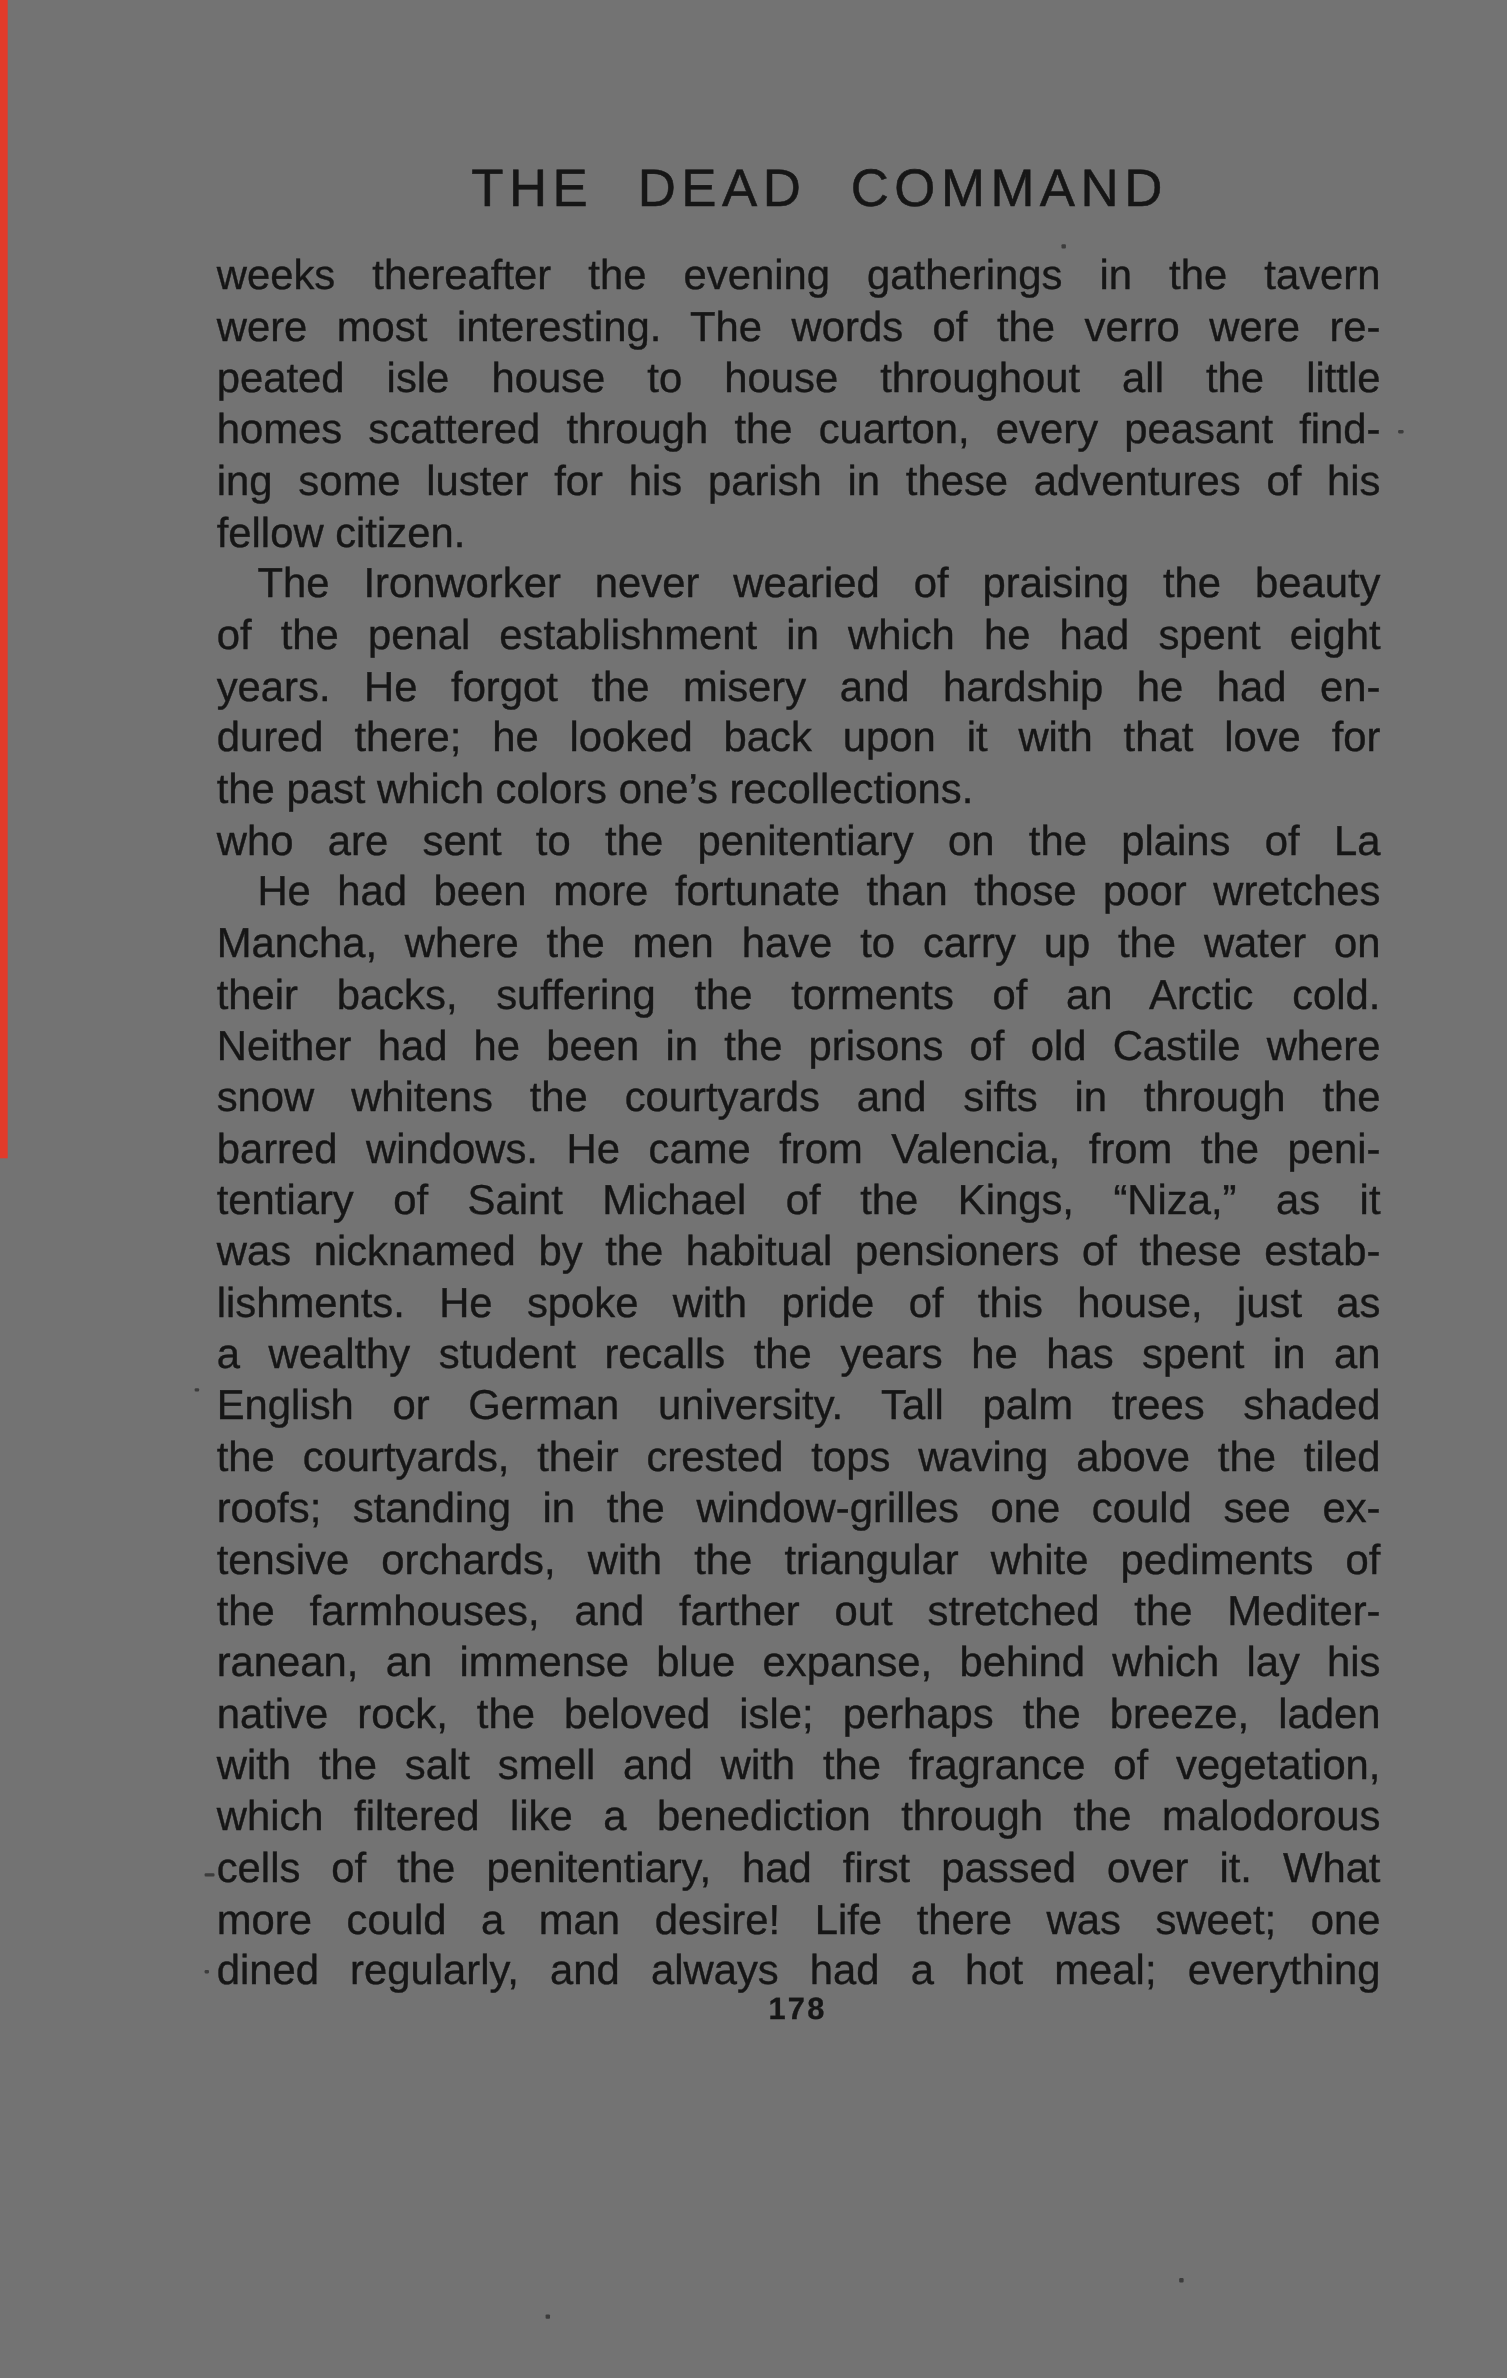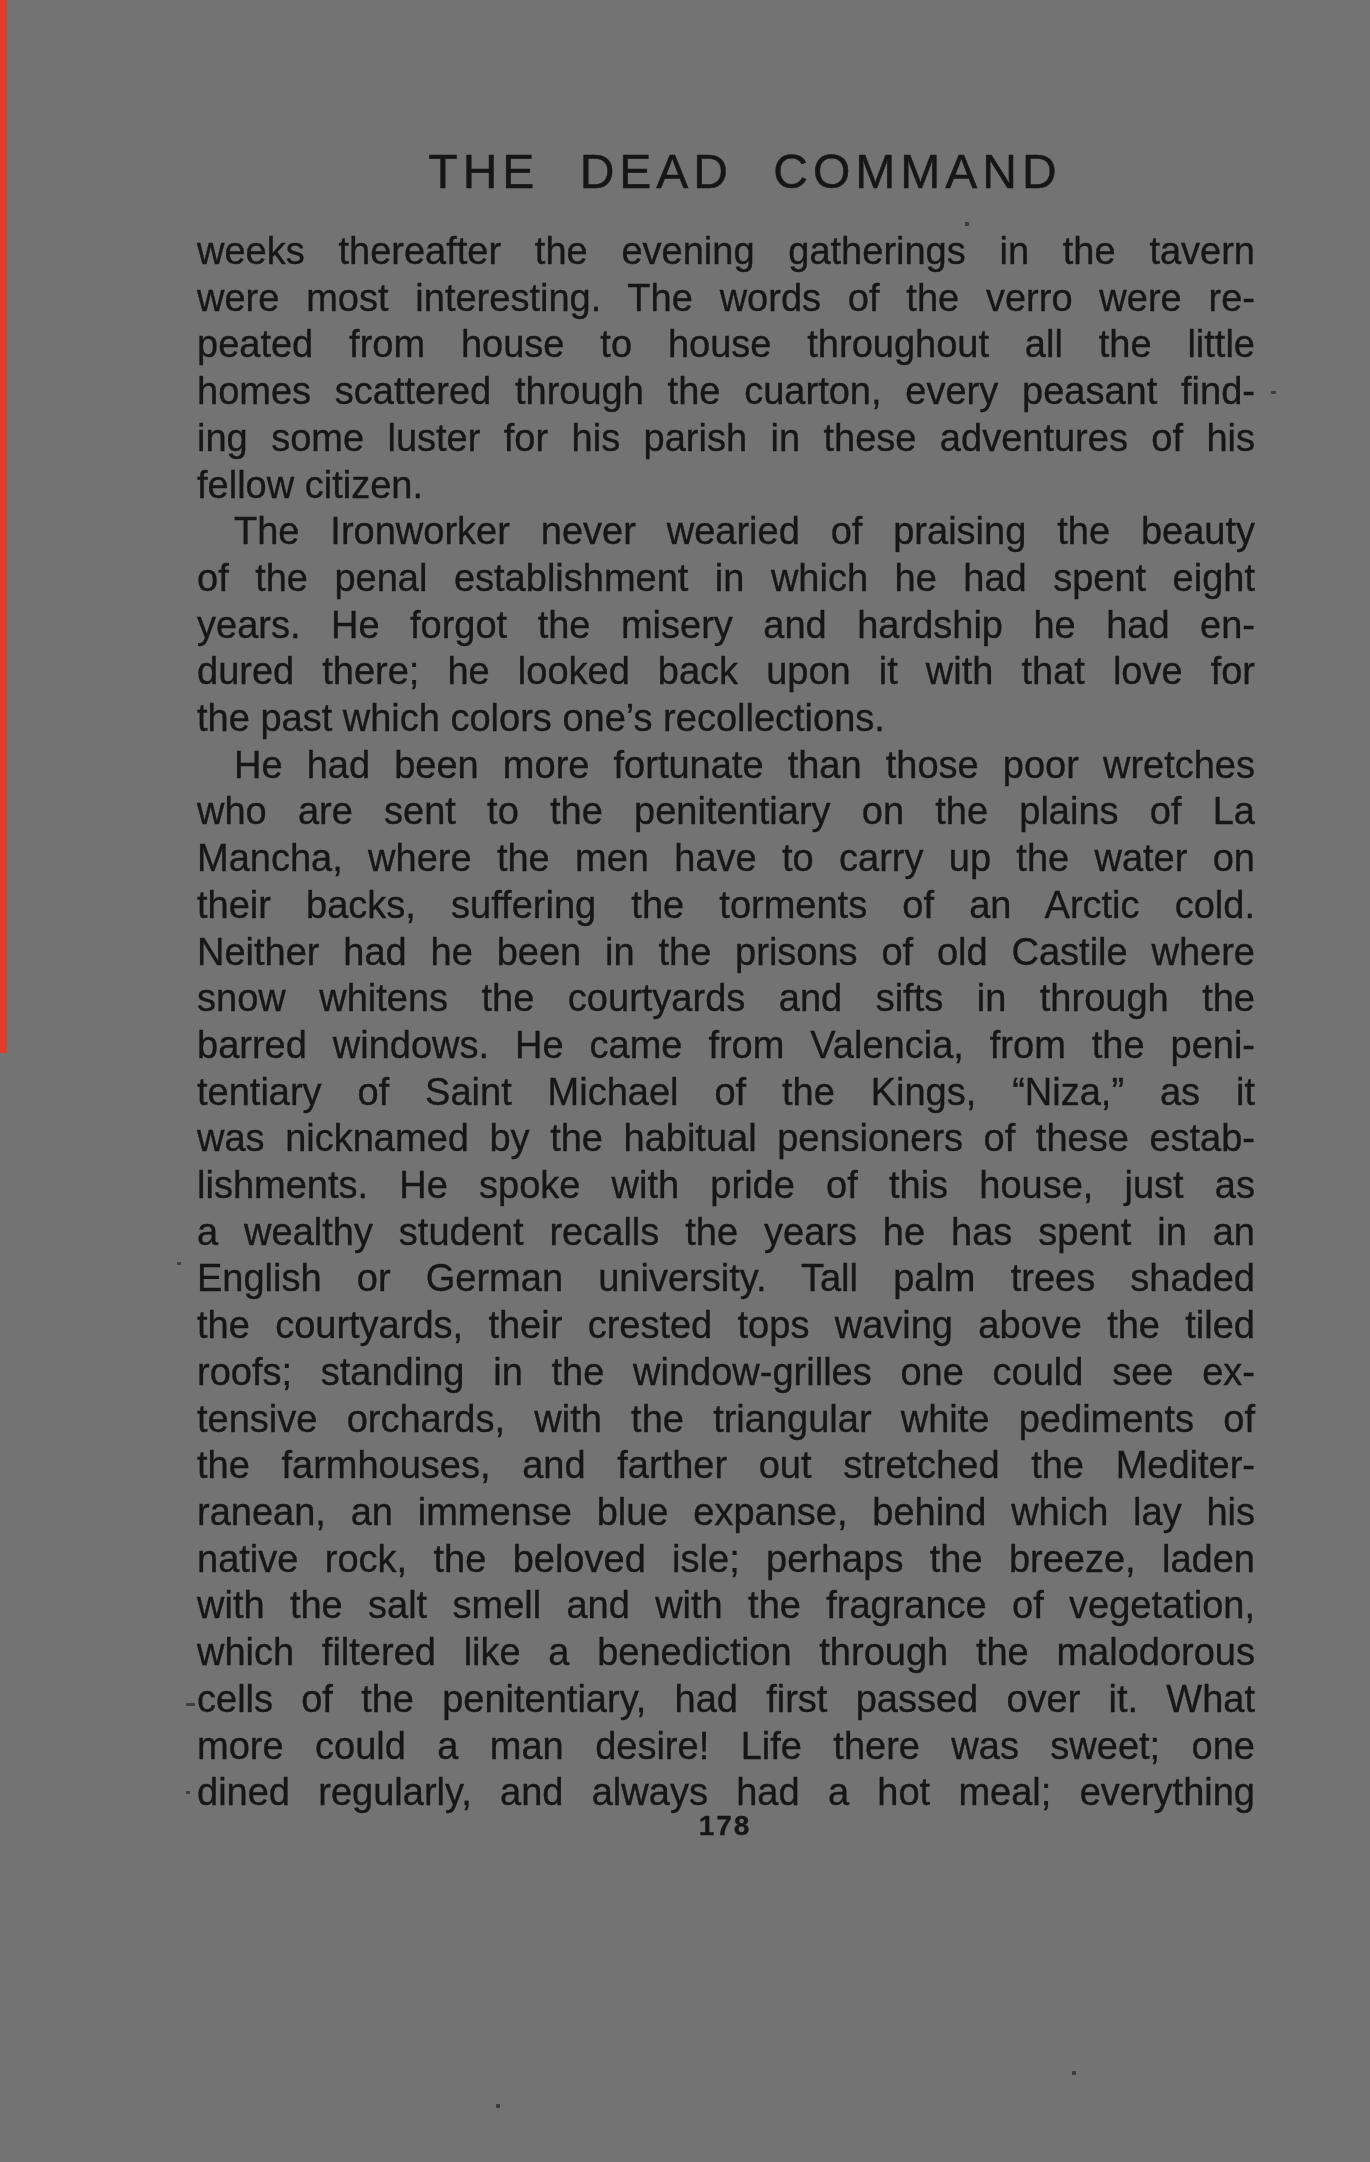--- a/index.html
+++ b/index.html
@@ -68,31 +68,31 @@
 </style>
 </head>
 <body>
 
 <div class="page">
   <div class="red-strip" style="background: rgb(226, 59, 43);"></div>
   <h1 class="title">THE DEAD COMMAND</h1>
   <div class="body-text" id="body-text">
       <div class="line">weeks thereafter the evening gatherings in the tavern</div>
       <div class="line">were most interesting.  The words of the verro were re-</div>
-      <div class="line">peated from house to house throughout all the little</div>
+      <div class="line">peated isle house to house throughout all the little</div>
       <div class="line">homes scattered through the cuarton, every peasant find-</div>
       <div class="line">ing some luster for his parish in these adventures of his</div>
       <div class="line no-j">fellow citizen.</div>
       <div class="line ind">The Ironworker never wearied of praising the beauty</div>
       <div class="line">of the penal establishment in which he had spent eight</div>
       <div class="line">years.  He forgot the misery and hardship he had en-</div>
       <div class="line">dured there; he looked back upon it with that love for</div>
       <div class="line no-j">the past which colors one’s recollections.</div>
+      <div class="line">who are sent to the penitentiary on the plains of La</div>
       <div class="line ind">He had been more fortunate than those poor wretches</div>
-      <div class="line">who are sent to the penitentiary on the plains of La</div>
       <div class="line">Mancha, where the men have to carry up the water on</div>
       <div class="line">their backs, suffering the torments of an Arctic cold.</div>
       <div class="line">Neither had he been in the prisons of old Castile where</div>
       <div class="line">snow whitens the courtyards and sifts in through the</div>
       <div class="line">barred windows.  He came from Valencia, from the peni-</div>
       <div class="line">tentiary of Saint Michael of the Kings, “Niza,” as it</div>
       <div class="line">was nicknamed by the habitual pensioners of these estab-</div>
       <div class="line">lishments.  He spoke with pride of this house, just as</div>
       <div class="line">a wealthy student recalls the years he has spent in an</div>
       <div class="line">English or German university.  Tall palm trees shaded</div>

